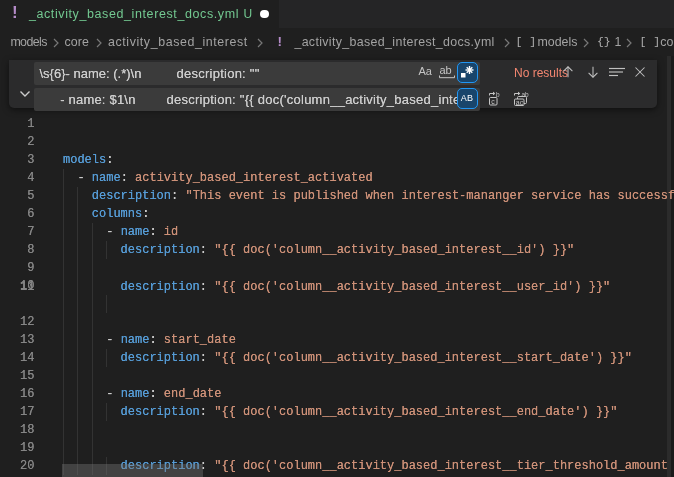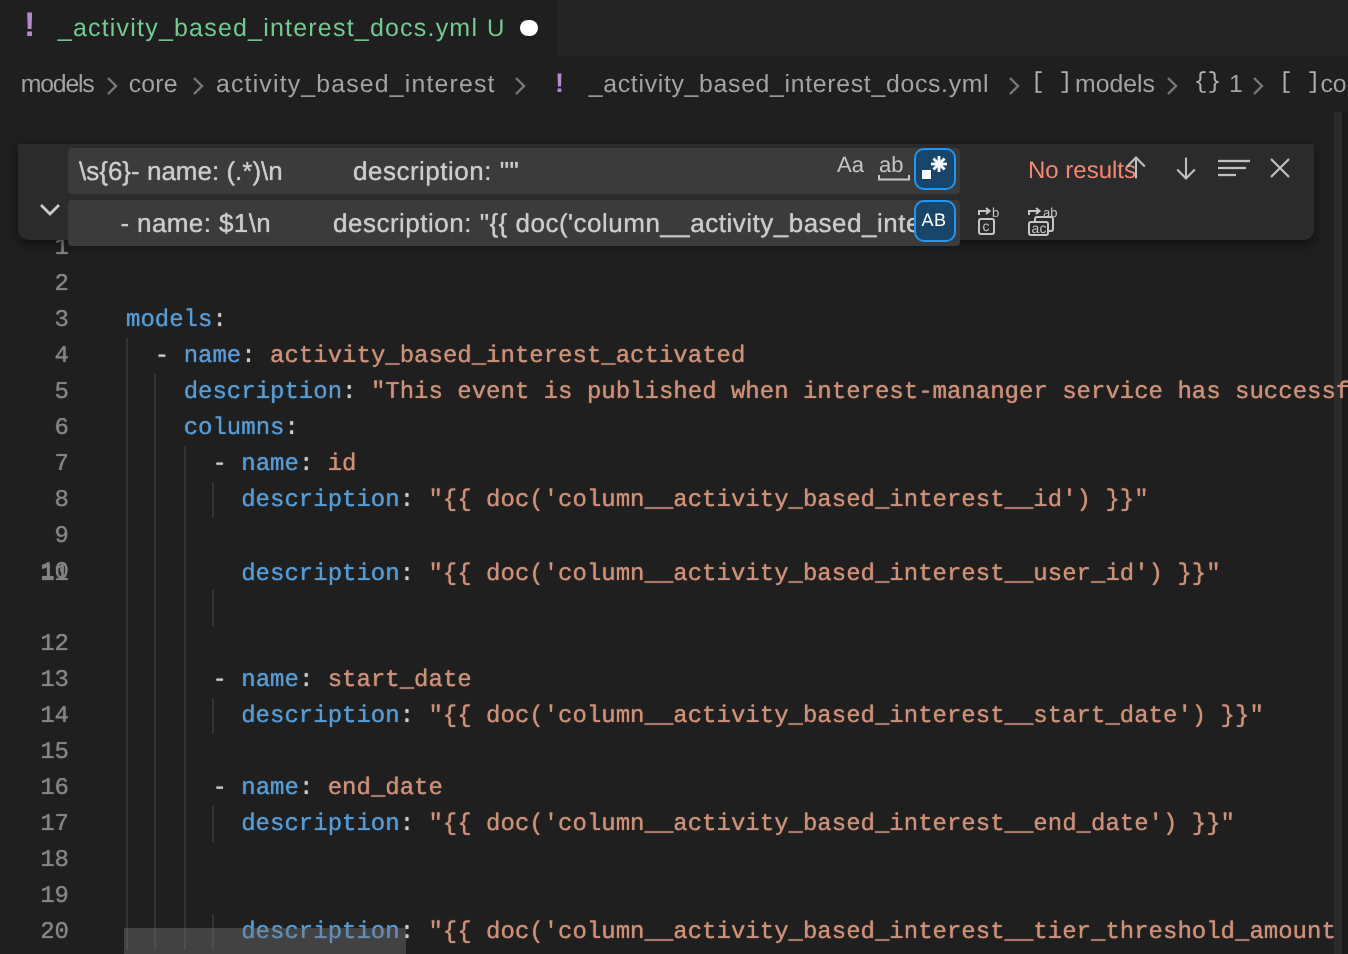--- a/index.html
+++ b/index.html
@@ -20,21 +20,21 @@
 .row { position:absolute; left:0; width:674px; height:18px; font-family:"Liberation Mono",monospace; font-size:12px; line-height:18px; white-space:pre; text-shadow:0 0 0.55px currentColor; }
 .ln { position:absolute; left:0; top:0; width:34.5px; text-align:right; color:#858585; }
 .cd { position:absolute; left:63px; top:0; }
 .k { color:#569CD6; }
 .p { color:#cccccc; }
 .s { color:#CE9178; }
 .n { color:#B5CEA8; }
 .guide { position:absolute; width:1px; background:#333333; }
 #hslider { position:absolute; left:62px; top:408px; width:141px; height:13px; background:rgba(121,121,121,0.4); }
 
-#fw { position:absolute; left:8.5px; top:16px; width:648px; height:48px; background:#2b2b2c; border-radius:0 0 5px 5px; box-shadow:0 2px 6px rgba(0,0,0,0.5); }
+#fw { position:absolute; left:8.5px; top:4px; width:648px; height:48px; background:#2b2b2c; border-radius:0 0 5px 5px; box-shadow:0 2px 6px rgba(0,0,0,0.5); }
 .finput { position:absolute; left:25px; background:#3b3b3b; height:23px; border-radius:2px; overflow:hidden; }
 #fi1 { top:2px; width:446.5px; }
 #fi2 { top:28px; width:446.5px; }
 .itext { position:absolute; top:3.5px; font-size:13px; color:#cccccc; white-space:pre; text-shadow:0 0 0.5px currentColor; }
 #chev { position:absolute; left:10px; top:24px; }
 .tog { position:absolute; color:#c5c5c5; font-size:11px; }
 #bluebox { position:absolute; left:448px; top:1.5px; width:21px; height:21px; background:#19456b; border:1.2px solid #2196f3; border-radius:5px; }
 #abbox { position:absolute; left:448px; top:27.5px; width:21px; height:21px; background:#19456b; border:1.2px solid #2196f3; border-radius:5px; color:#ffffff; font-size:9px; text-align:center; line-height:19px; letter-spacing:0.3px; }
 #nores { position:absolute; left:477.5px; top:6px; font-size:12px; color:#F48771;margin-left:28px; }
 .wbtn { position:absolute; }

